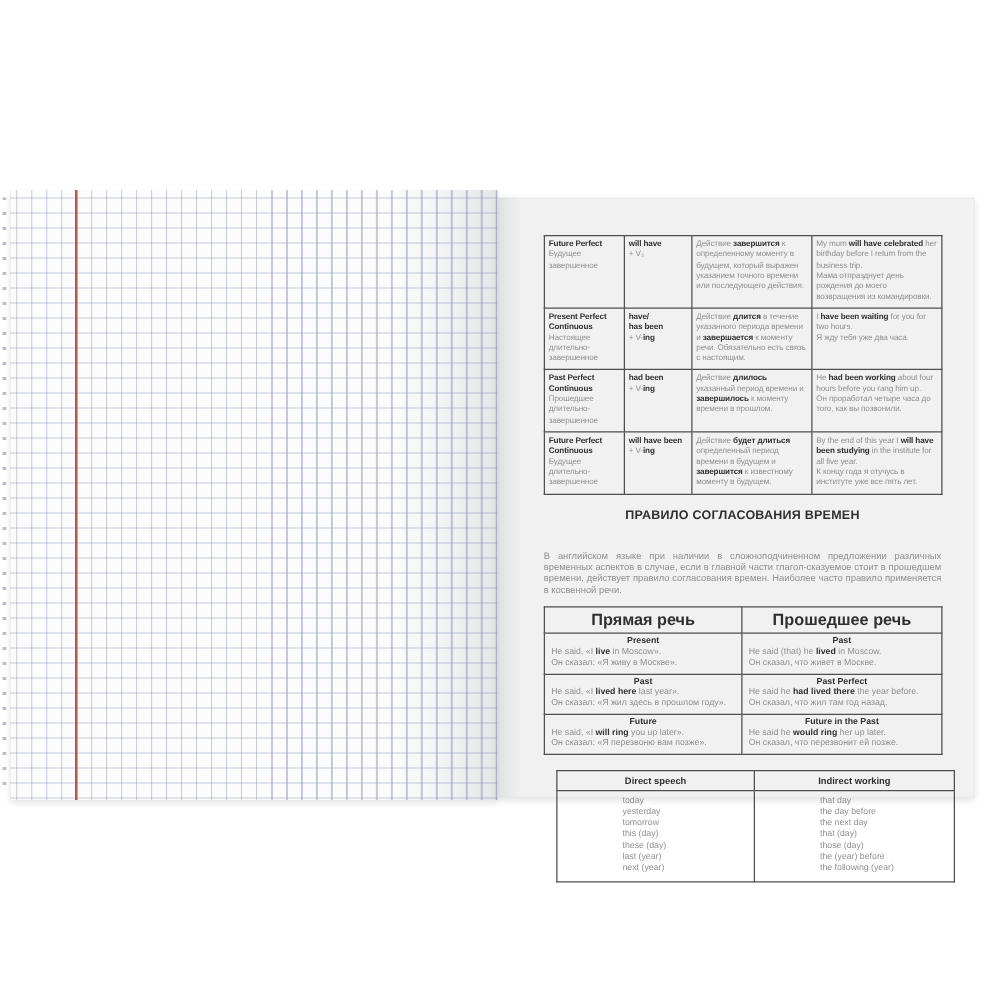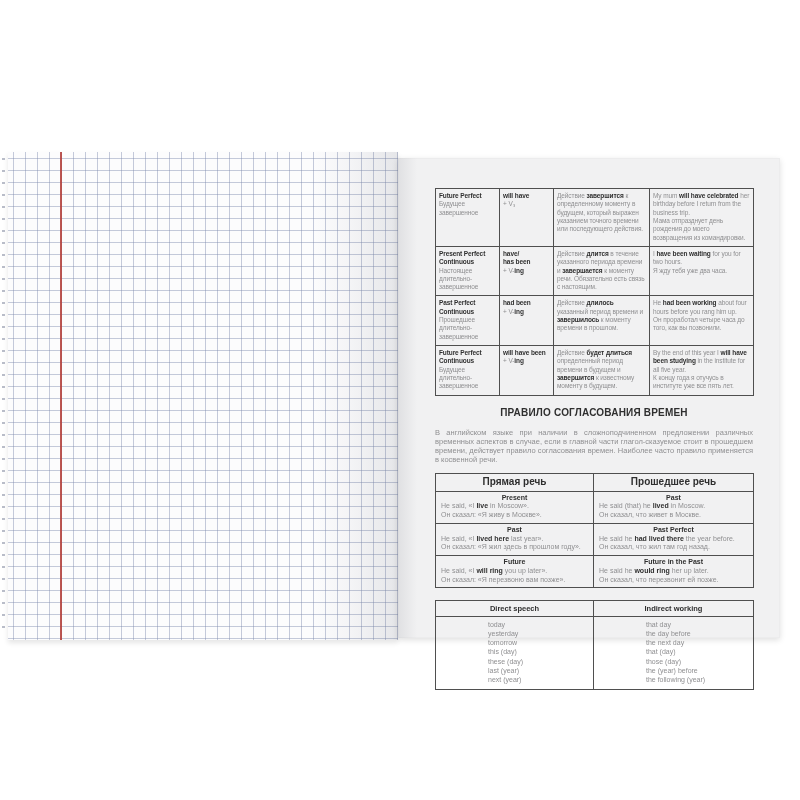--- a/index.html
+++ b/index.html
@@ -40,28 +40,28 @@
   }
   .content{position:absolute;left:37px;top:30px;width:318px;color:#8f8f91;}
 
   table{border-collapse:collapse;table-layout:fixed;}
   b{color:#303030;font-weight:bold;}
 
   .t1{width:318px;font-size:6.5px;line-height:1.28;letter-spacing:-0.1px;color:#8f8f91;}
   .t1 td{border:1px solid #4f4f4f;padding:3px 3px 4px;vertical-align:top;}
 
   .heading{margin-top:11px;text-align:center;font-weight:bold;font-size:10px;color:#2f2f2f;letter-spacing:.2px;}
-  .para{margin-top:10px;font-size:7.5px;line-height:1.22;color:#8f8f91;text-align:justify;}
+  .para{margin-top:22px;font-size:7.5px;line-height:1.22;color:#8f8f91;text-align:justify;}
 
   .t2{margin-top:9px;width:318px;font-size:7px;line-height:1.25;color:#8f8f91;}
-  .t2 th{border:1px solid #4f4f4f;font-size:10px;color:#2f2f2f;padding:2px;font-weight:bold;}
+  .t2 th{border:1px solid #4f4f4f;font-size:13px;color:#2f2f2f;padding:2px;font-weight:bold;}
   .t2 td{border:1px solid #4f4f4f;padding:2px 5px 3px;vertical-align:top;}
   .cell-title{text-align:center;font-weight:bold;color:#2f2f2f;}
 
-  .t3{margin-top:12px;width:318px;font-size:7px;line-height:1.3;color:#8f8f91;}
+  .t3{margin-top:12px;width:318px;font-size:7px;line-height:1.3;color:#8f8f91;margin-left:10px;}
   .t3 th{border:1px solid #4f4f4f;font-size:7.5px;color:#2f2f2f;padding:2.5px;font-weight:bold;}
   .t3 td{border:1px solid #4f4f4f;padding:3px 0 5px;vertical-align:top;}
   .items{margin-left:52px;text-align:left;}
 </style>
 </head>
 <body>
 
 <div class="spread">
 
   <div class="page-left">

